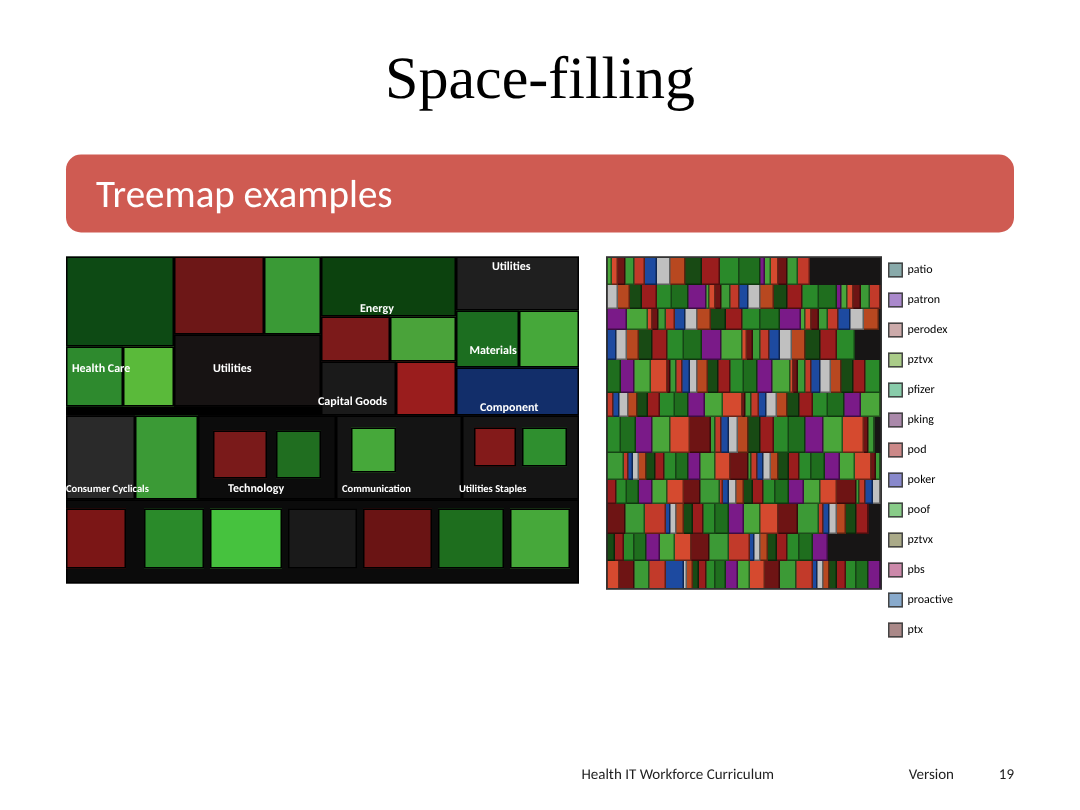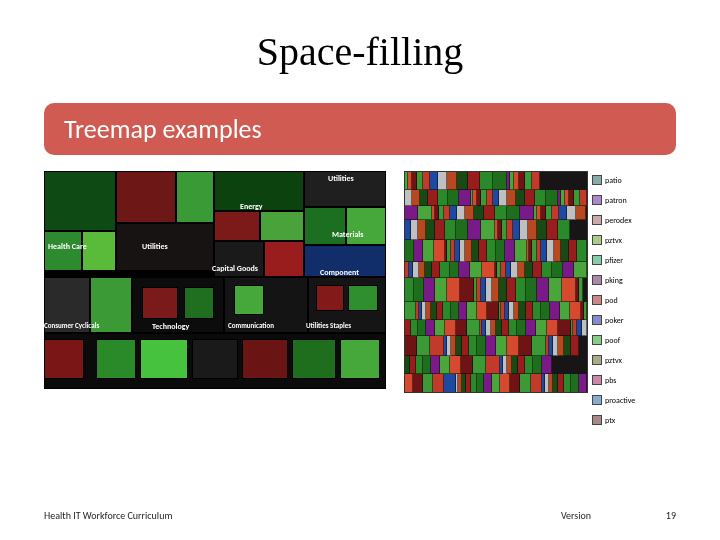--- a/index.html
+++ b/index.html
@@ -82,22 +82,22 @@
     bottom: 18px;
     left: 0;
     right: 0;
     display: flex;
     align-items: flex-start;
     font-size: 10px;
     color: #1f1f1f;
     padding: 0 44px;
   }
   .footer-left { width: 200px; }
-  .footer-center { flex: 1; text-align: left; line-height: 1.3; }
-  .footer-vers { width: 120px; text-align: center; }
+  .footer-center { flex: 1; text-align: right; line-height: 1.3; }
+  .footer-vers { width: 120px; text-align: right; }
   .footer-page { width: 40px; text-align: right; }
   
   .band { position:absolute; left:0; right:0; display:flex; }
   .band .stripe { height:100%; border-right:1px solid rgba(0,0,0,.5); border-bottom:1px solid rgba(0,0,0,.5); }
 </style>
 </head>
 <body>
 
 <div class="title">Space-filling</div>
 
@@ -122,21 +122,21 @@
     <div class="cell" style="left:170px;top:0;width:90px;height:40px;background:#0c420e"></div>
     <div class="cell" style="left:170px;top:40px;width:46px;height:30px;background:#7c1a1a"></div>
     <div class="cell" style="left:216px;top:40px;width:44px;height:30px;background:#4aa33a"></div>
     <div class="sector-label" style="left:196px;top:30px">Energy</div>
 
     <div class="cell" style="left:260px;top:0;width:82px;height:36px;background:#1f1f1f"></div>
     <div class="sector-label" style="left:284px;top:2px">Utilities</div>
 
     <div class="cell" style="left:260px;top:36px;width:42px;height:38px;background:#1c6e20"></div>
     <div class="cell" style="left:302px;top:36px;width:40px;height:38px;background:#46a83a"></div>
-    <div class="sector-label" style="left:288px;top:58px">Materials</div>
+    <div class="sector-label" style="left:269px;top:58px">Materials</div>
 
     <div class="cell" style="left:170px;top:70px;width:50px;height:36px;background:#1a1a1a"></div>
     <div class="cell" style="left:220px;top:70px;width:40px;height:36px;background:#9a1d1d"></div>
     <div class="sector-label" style="left:168px;top:92px">Capital Goods</div>
 
     <div class="cell" style="left:260px;top:74px;width:82px;height:32px;background:#122e6a"></div>
     <div class="sector-label" style="left:276px;top:96px">Component</div>
 
     <div class="cell" style="left:0;top:106px;width:46px;height:56px;background:#2a2a2a"></div>
     <div class="cell" style="left:46px;top:106px;width:42px;height:56px;background:#3b9a36"></div>

